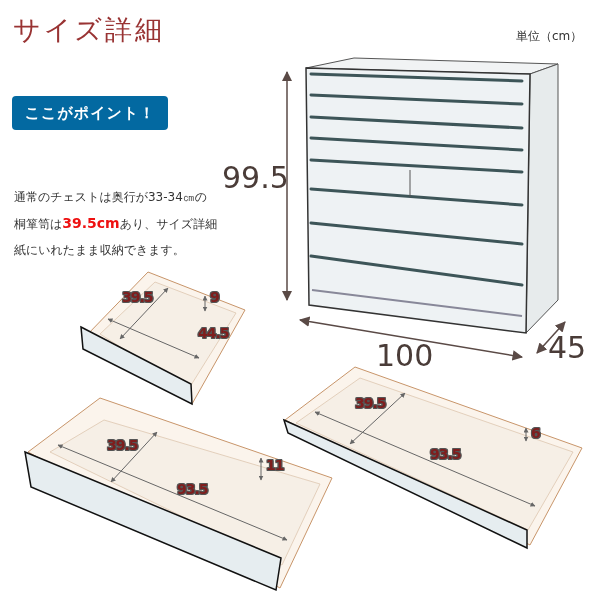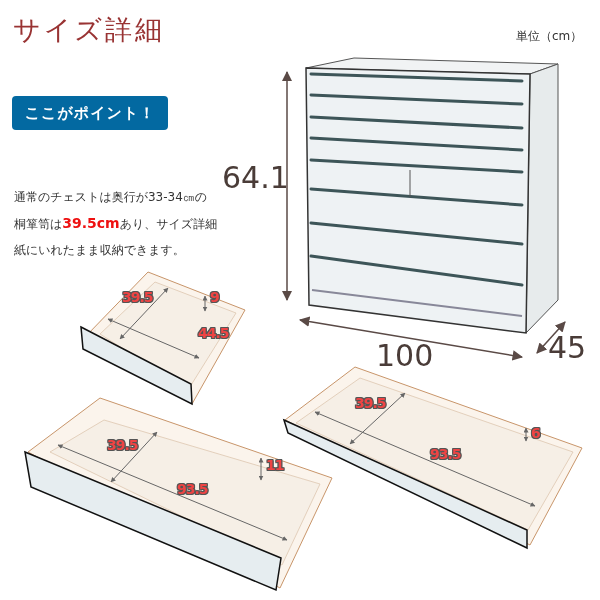--- a/index.html
+++ b/index.html
@@ -9,21 +9,21 @@
     .title { left: 13px; top: 12px; font-family: "DejaVu Serif", serif; font-size: 27px;
              color: #993333; letter-spacing: 3px; white-space: nowrap; }
     .unit { left: 516px; top: 28px; font-size: 12px; color: #333; white-space: nowrap; }
     .badge { left: 12px; top: 96px; width: 156px; height: 34px; background: #0369a1;
              border-radius: 4px; color: #fff; font-size: 15px; line-height: 34px;
              text-align: center; letter-spacing: 1px; font-weight: bold; }
     .desc { left: 14px; top: 140px; width: 250px; font-size: 12px; line-height: 26px; color: #333; margin-top: 44px; }
     .desc p { margin: 0; white-space: nowrap; }
     .hl { color: #ee1111; font-weight: bold; font-size: 14px; text-align: center; }
     .dim-big { font-family: "DejaVu Sans", sans-serif; color: #4a3c38; font-size: 30px; white-space: nowrap; }
-    .dim-small { font-family: "DejaVu Sans", sans-serif; font-size: 14px; color: #ef4444; white-space: nowrap;
+    .dim-small { font-family: "DejaVu Sans", sans-serif; font-size: 14px; color: #7f1d1d; white-space: nowrap;
                  font-weight: bold; letter-spacing: -1px;
                  text-shadow: -1px -1px 0 #555, 1px -1px 0 #555, -1px 1px 0 #555, 1px 1px 0 #555,
                               0 -1px 0 #555, 0 1px 0 #555, -1px 0 0 #555, 1px 0 0 #555; }
     svg { position: absolute; left: 0; top: 0; }
   </style>
 </head>
 <body>
 
 <div class="abs title">サイズ詳細</div>
 <div class="abs unit">単位（cm）</div>
@@ -95,21 +95,21 @@
   <g>
     <polygon points="100,398 332,478 280,588 28,452" fill="#fbf4ec" stroke="#c8956a" stroke-width="1"></polygon>
     <polygon points="104,420 320,484 282,565 50,452" fill="#f6efe6" stroke="#ddc6b0" stroke-width="0.8"></polygon>
     <polygon points="25,452 281,558 276,590 31,487" fill="#e6edf0" stroke="#111" stroke-width="1.5"></polygon>
     <line x1="111" y1="482" x2="157" y2="432" stroke="#666" stroke-width="1" marker-start="url(#arrs)" marker-end="url(#arrs)"></line>
     <line x1="58" y1="445" x2="287" y2="540" stroke="#666" stroke-width="1" marker-start="url(#arrs)" marker-end="url(#arrs)"></line>
     <line x1="261" y1="458" x2="261" y2="480" stroke="#666" stroke-width="1" marker-start="url(#arrs)" marker-end="url(#arrs)"></line>
   </g>
 </svg>
 
-<div class="abs dim-big" style="left:222px; top:160px;">64.1</div>
+<div class="abs dim-big" style="left:222px; top:160px;">99.5</div>
 <div class="abs dim-big" style="left:376px; top:338px;">100</div>
 <div class="abs dim-big" style="left:548px; top:330px;">45</div>
 
 <div class="abs dim-small" style="left:122px; top:289px;">39.5</div>
 <div class="abs dim-small" style="left:168px; top:325px;margin-left:30px;">44.5</div>
 <div class="abs dim-small" style="left:210px; top:289px;">9</div>
 
 <div class="abs dim-small" style="left:355px; top:395px;">39.5</div>
 <div class="abs dim-small" style="left:430px; top:446px;">93.5</div>
 <div class="abs dim-small" style="left:531px; top:425px;">6</div>

